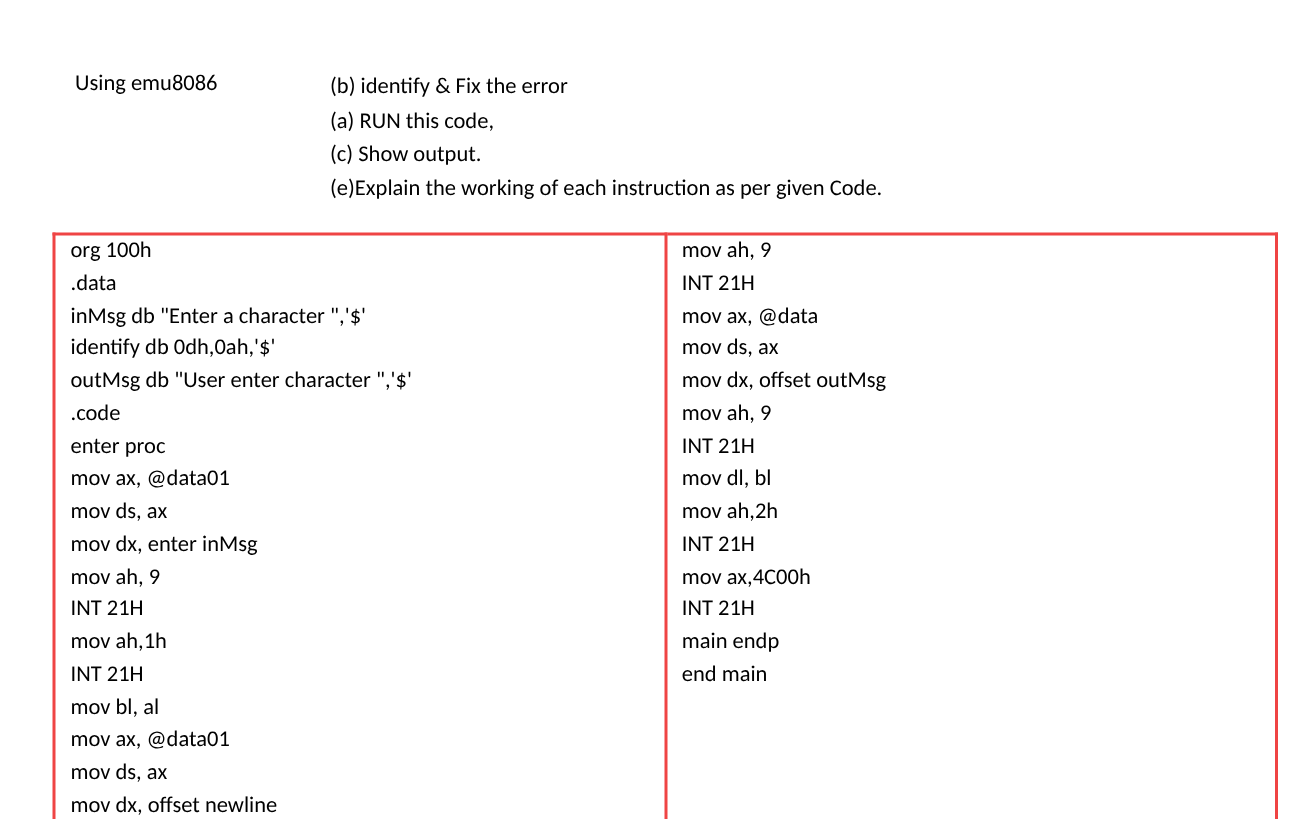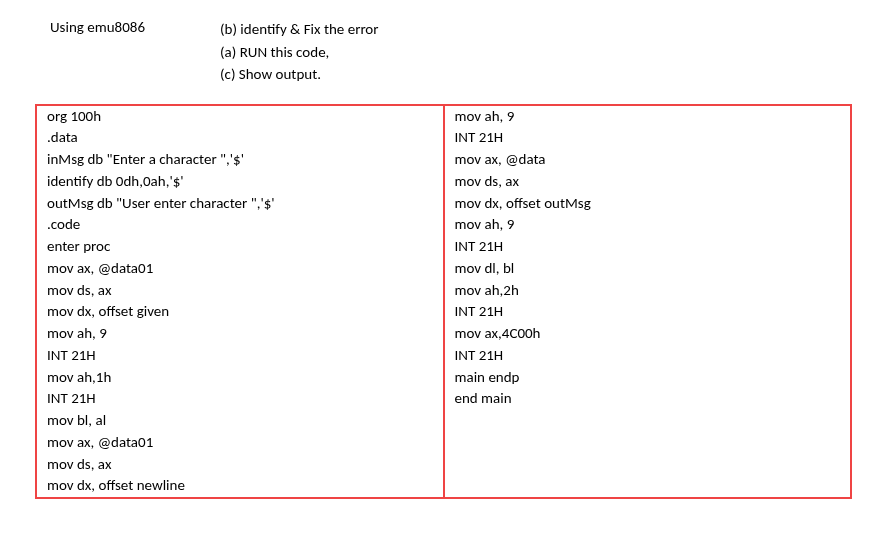--- a/index.html
+++ b/index.html
@@ -13,20 +13,21 @@
       color: #000;
       background: #fff;
       width: 877px;
       height: 546px;
       padding: 18px 30px;
     }
     .header-section {
       display: flex;
       margin-bottom: 18px;
       padding-left: 20px;
+      margin-top: 29px;
     }
     .header-left {
       width: 170px;
       flex-shrink: 0;
     }
     .header-right {
       flex: 1;
     }
     .header-line {
       line-height: 1.5;
@@ -52,37 +53,38 @@
 <body>
 
 <div class="header-section">
   <div class="header-left">
     <span>Using emu8086</span>
   </div>
   <div class="header-right">
     <div class="header-line">(b) identify &amp; Fix the error</div>
     <div class="header-line">(a) RUN this code,</div>
     <div class="header-line">(c) Show output.</div>
+    <div class="header-line">(e)Explain the working of each instruction as per given Code.</div>
   </div>
 </div>
 
 <table class="code-table">
   <tbody>
       <tr>
     <td>
       <div class="code-line">org 100h</div>
       <div class="code-line">.data</div>
       <div class="code-line">inMsg db "Enter a character ",'$'</div>
       <div class="code-line">identify db 0dh,0ah,'$'</div>
       <div class="code-line">outMsg db "User enter character ",'$'</div>
       <div class="code-line">.code</div>
       <div class="code-line">enter proc</div>
       <div class="code-line">mov ax, @data01</div>
       <div class="code-line">mov ds, ax</div>
-      <div class="code-line">mov dx, offset given</div>
+      <div class="code-line">mov dx, enter inMsg</div>
       <div class="code-line">mov ah, 9</div>
       <div class="code-line">INT 21H</div>
       <div class="code-line">mov ah,1h</div>
       <div class="code-line">INT 21H</div>
       <div class="code-line">mov bl, al</div>
       <div class="code-line">mov ax, @data01</div>
       <div class="code-line">mov ds, ax</div>
       <div class="code-line">mov dx, offset newline</div>
     </td>
     <td>

